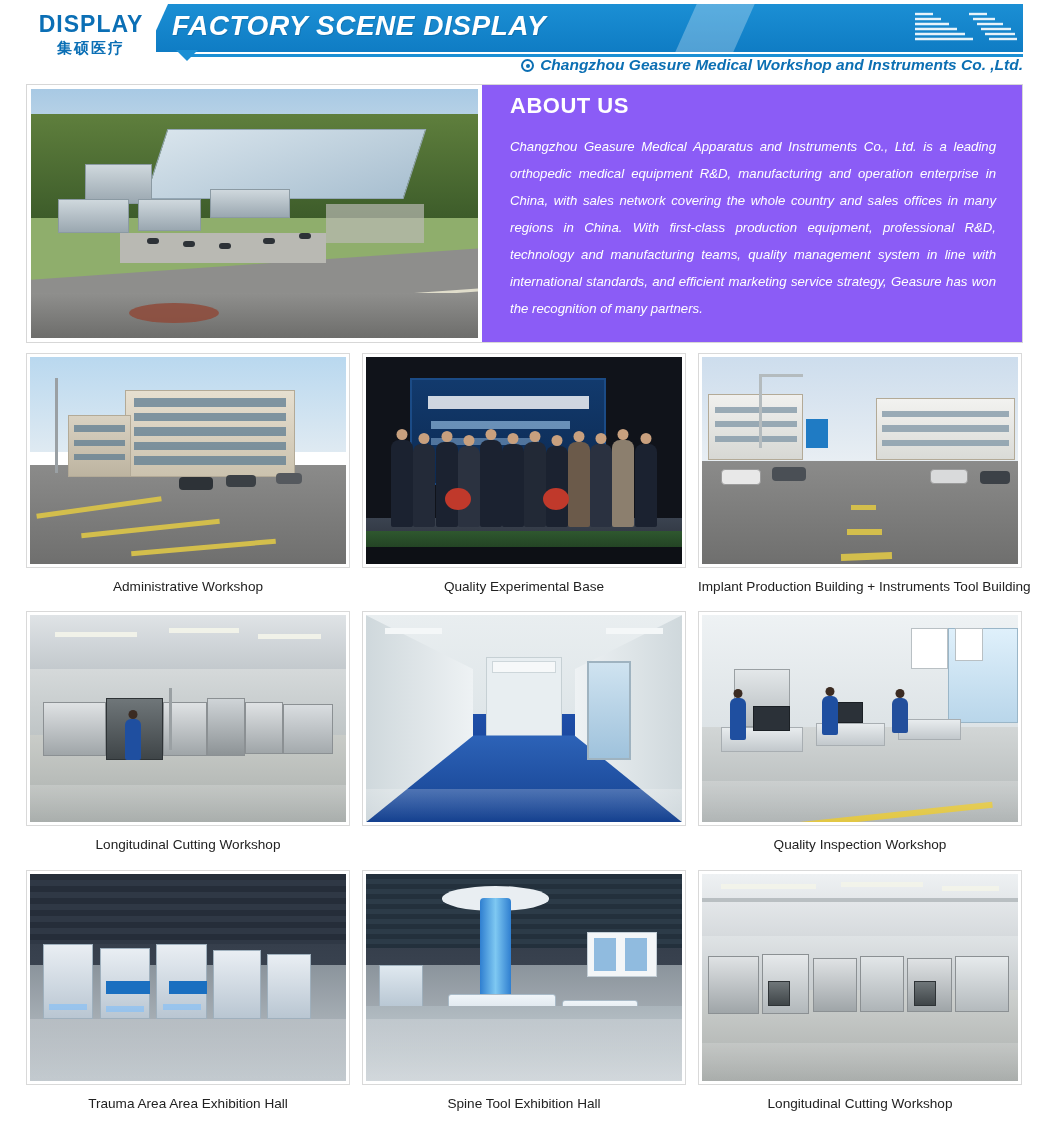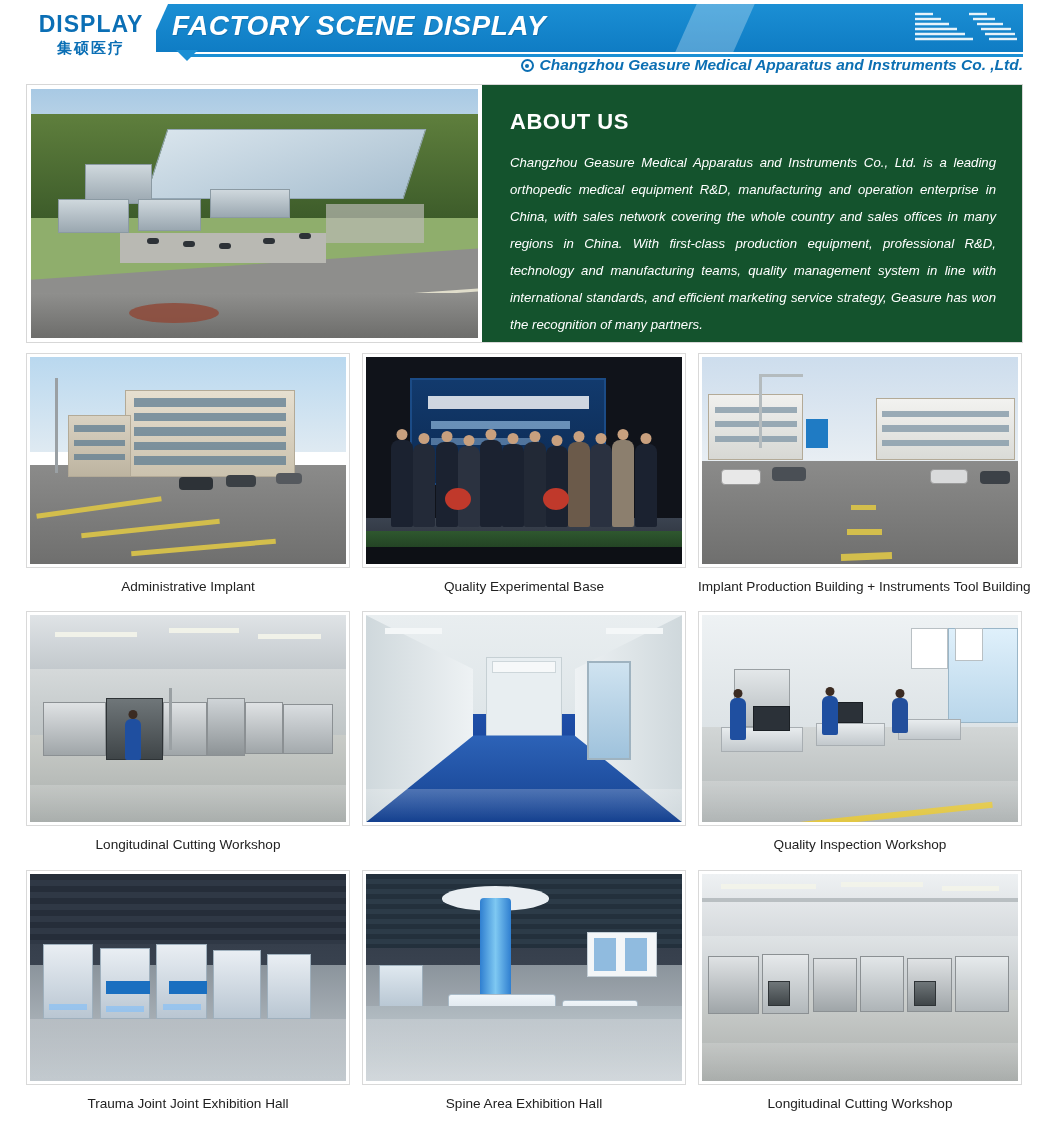--- a/index.html
+++ b/index.html
@@ -171,23 +171,23 @@
   .about-photo {
     width: 455px;
     height: 100%;
     position: relative;
     overflow: hidden;
     border: 4px solid #ffffff;
     background: #8fae6c;
   }
   .about-panel {
     flex: 1;
-    background: #14532d;
+    background: #8b5cf6;
     color: #ffffff;
-    padding: 24px 26px 16px 28px;
+    padding: 8px 26px 16px 28px;
   }
   .about-title {
     font-size: 22px;
     font-weight: bold;
     letter-spacing: 0.5px;
     margin-bottom: 14px;
   }
   .about-text {
     font-size: 13.2px;
     font-style: italic;
@@ -372,21 +372,21 @@
             <path d="M74 26 L104 26"></path>
             <path d="M78 31 L106 31"></path>
         </g>
       </svg>
     </div>
 
     <div class="header-underline"></div>
     <div class="header-tri-left"></div>
 
     <div class="header-sub">
-      <span class="bullet"></span><span>Changzhou Geasure Medical Apparatus and Instruments Co. ,Ltd.</span>
+      <span class="bullet"></span><span>Changzhou Geasure Medical Workshop and Instruments Co. ,Ltd.</span>
     </div>
   </div>
 
   <div class="about-row">
     <div class="about-photo">
       <div class="scene aerial">
         <div class="sky"></div>
         <div class="trees"></div>
         <div class="road"></div>
         <div class="roadline"></div>
@@ -433,21 +433,21 @@
             <div class="yellow" style="left:2%;  bottom:26%; width:40%; transform:rotate(-8deg);"></div>
             <div class="yellow" style="left:16%; bottom:16%; width:44%; transform:rotate(-6deg);"></div>
             <div class="yellow" style="left:32%; bottom:7%;  width:46%; transform:rotate(-5deg);"></div>
             <div class="car" style="left:47%; top:58%; width:34px; height:13px;"></div>
             <div class="car" style="left:62%; top:57%; width:30px; height:12px; background:#3b4045;"></div>
             <div class="car" style="left:78%; top:56%; width:26px; height:11px; background:#55595e;"></div>
             <div style="position:absolute;left:8%;top:10%;width:3px;height:46%;background:#9aa0a4;"></div>
           </div>
         </div>
       </div>
-      <div class="caption">Administrative Implant</div>
+      <div class="caption">Administrative Workshop</div>
     </div>
 
     <div class="cell">
       <div class="thumb">
         <div class="inner">
           <div class="scene ceremony">
             <div class="screen">
               <div class="t1"></div>
                 <div class="t2"></div>
                 <div class="t3"></div>
@@ -586,42 +586,42 @@
             <div class="case" style="left:75%; width:14%; height:31%;"></div>
             <div class="glow" style="left:6%;  bottom:34%; width:12%; height:3%;"></div>
             <div class="glow" style="left:24%; bottom:33%; width:12%; height:3%;"></div>
             <div class="glow" style="left:42%; bottom:34%; width:12%; height:3%;"></div>
             <div style="position:absolute;left:24%;bottom:42%;width:14%;height:6%;background:#1a6fc0;"></div>
             <div style="position:absolute;left:44%;bottom:42%;width:12%;height:6%;background:#1a6fc0;"></div>
             <div class="reflect"></div>
           </div>
         </div>
       </div>
-      <div class="caption">Trauma Joint Joint Exhibition Hall</div>
+      <div class="caption">Trauma Area Area Exhibition Hall</div>
     </div>
 
     <div class="cell">
       <div class="thumb">
         <div class="inner">
           <div class="scene hall">
             <div style="position:absolute;left:0;top:0;width:100%;height:36%;background:repeating-linear-gradient(180deg,#23303c 0 5px,#2c3b48 5px 10px);"></div>
             <div style="position:absolute;left:24%;top:6%;width:34%;height:12%;background:#e9eef2;border-radius:50%;"></div>
             <div class="pillar" style="left:36%;"></div>
             <div class="counter" style="left:26%; width:34%; height:16%;"></div>
             <div class="counter" style="left:62%; width:24%; height:13%;"></div>
             <div class="case" style="left:4%;  width:14%; height:26%; background:linear-gradient(180deg,#dfe8ef,#aebecc);"></div>
             <div style="position:absolute;left:70%;top:28%;width:22%;height:22%;background:#f3f6f8;border:1px solid #c3ced6;"></div>
             <div style="position:absolute;left:72%;top:31%;width:7%;height:16%;background:#2e7fc6;opacity:.5;"></div>
             <div style="position:absolute;left:82%;top:31%;width:7%;height:16%;background:#2e7fc6;opacity:.5;"></div>
             <div style="position:absolute;left:0;bottom:0;width:100%;height:36%;background:linear-gradient(180deg,#aab4bb,#d2d8dc);"></div>
             <div class="reflect"></div>
           </div>
         </div>
       </div>
-      <div class="caption">Spine Area Exhibition Hall</div>
+      <div class="caption">Spine Tool Exhibition Hall</div>
     </div>
 
     <div class="cell">
       <div class="thumb">
         <div class="inner">
           <div class="scene shop">
             <div class="ceil" style="height:30%; background:linear-gradient(180deg,#eef1f3,#d6dadd);"></div>
             <div class="wall" style="top:30%; height:26%; background:linear-gradient(180deg,#dfe3e5,#c7cccf);"></div>
             <div class="floor" style="height:44%; background:linear-gradient(180deg,#ced1cf,#a9adab);"></div>
             <div class="lamp" style="left:6%;  top:5%;  width:30%;"></div>

